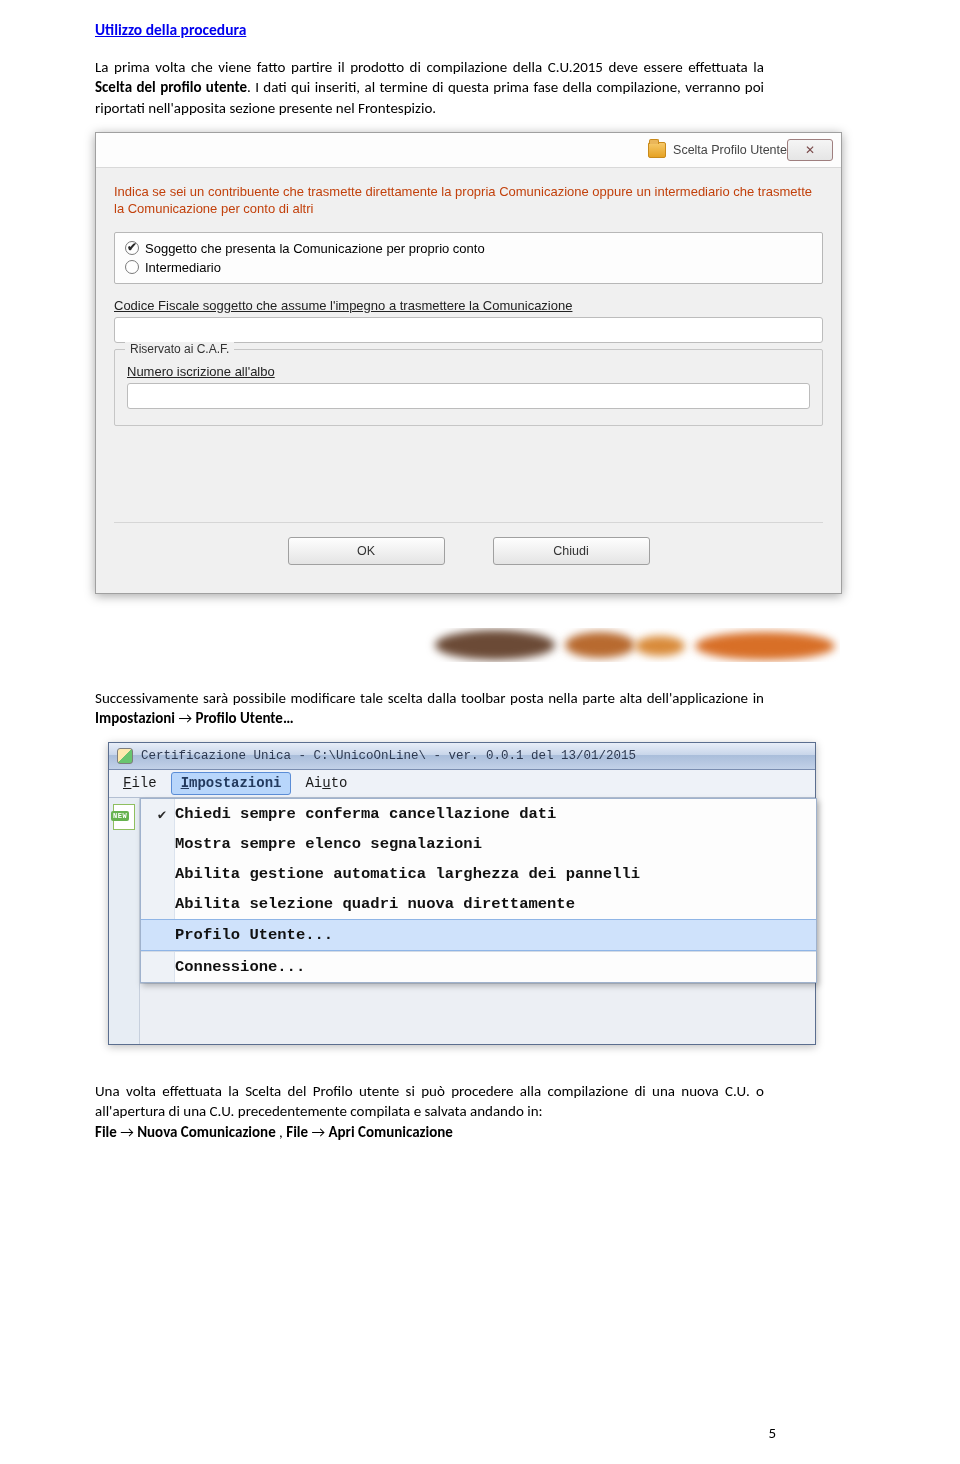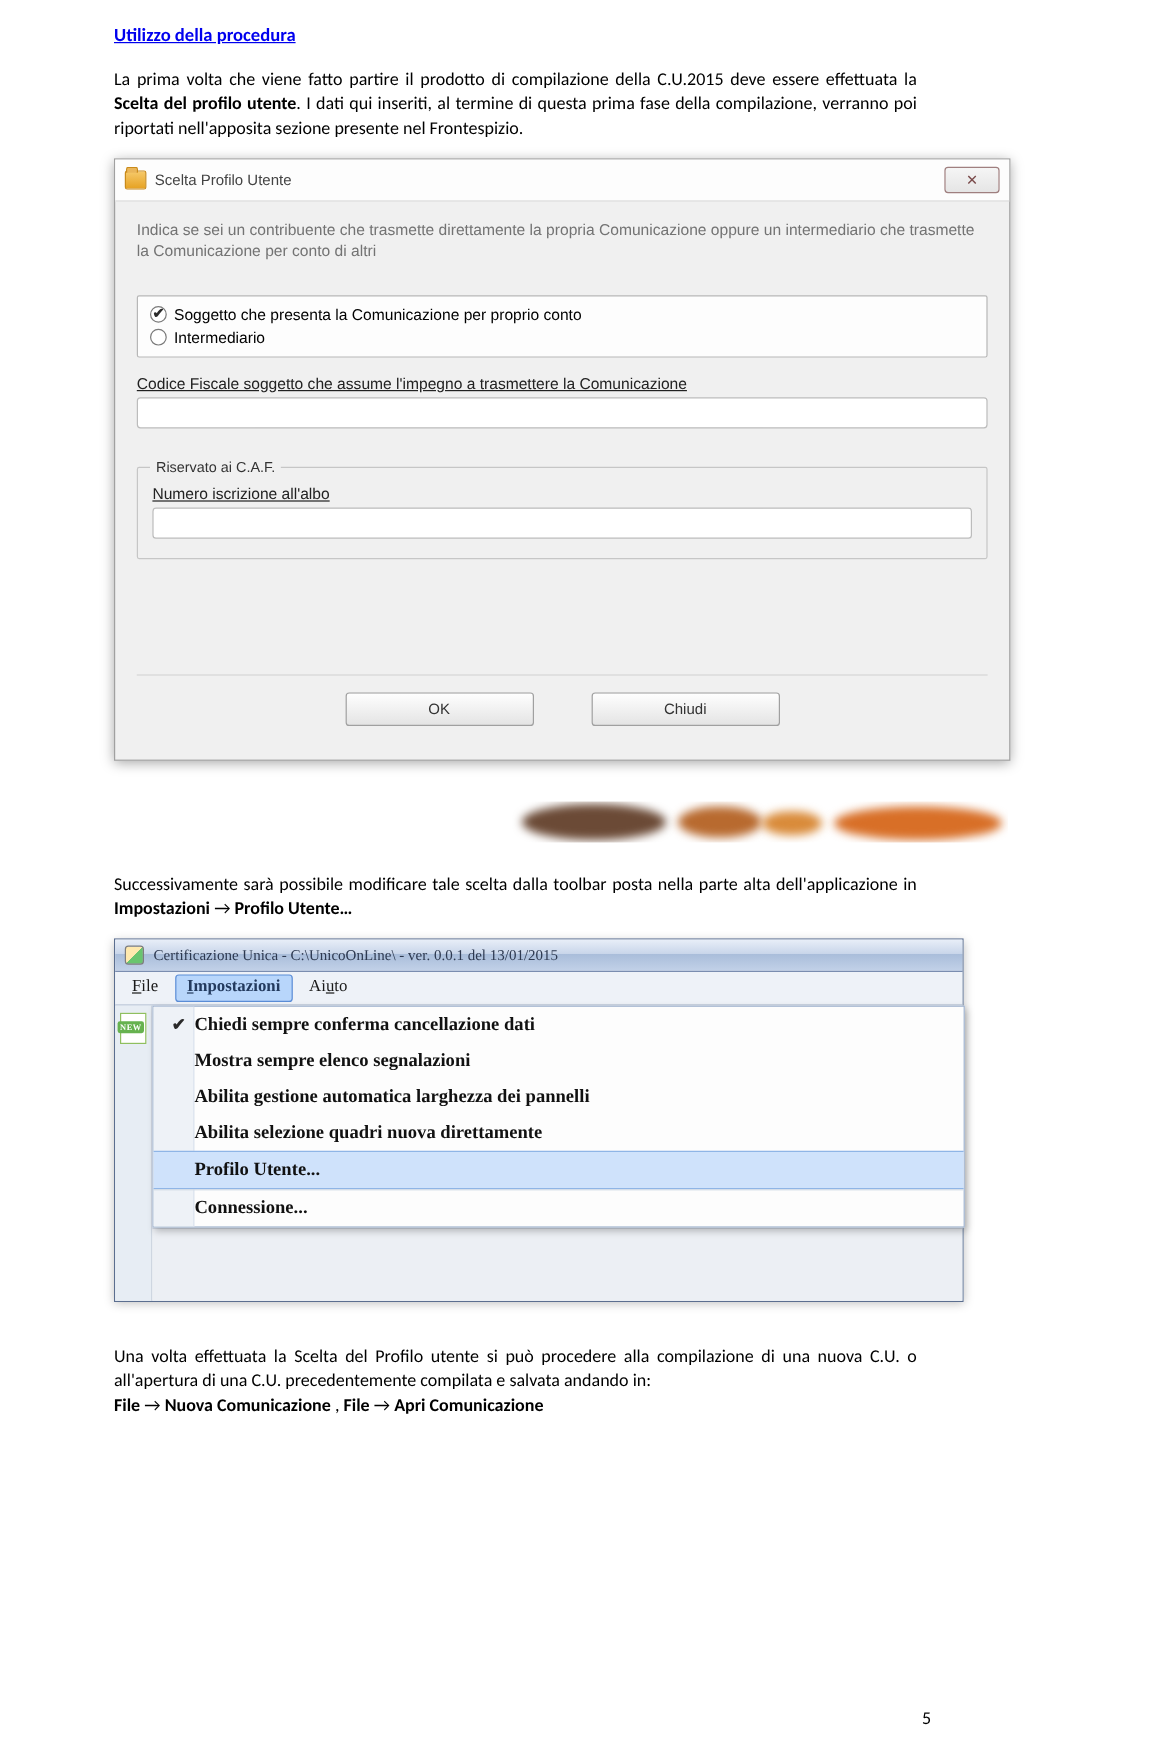--- a/index.html
+++ b/index.html
@@ -36,21 +36,21 @@
     background: #f0f0f0;
     border: 1px solid #a0a0a0;
     box-shadow: 0 2px 10px rgba(0,0,0,0.35);
     margin: 8px 0 40px 0;
     font-family: Tahoma, Arial, sans-serif;
     font-size: 13px;
   }
   .titlebar {
     display: flex;
     align-items: center;
-    justify-content: space-between;
+    justify-content: flex-end;
     padding: 6px 8px;
     background: #fdfdfd;
     border-bottom: 1px solid #d9d9d9;
   }
   .titlebar .left { display: flex; align-items: center; gap: 7px; }
   .titlebar .title { font-size: 12.5px; color: #444; }
   .folder-icon {
     width: 16px; height: 14px;
     background: linear-gradient(#f6c96a, #e6a223);
     border: 1px solid #c98a1a;
@@ -66,21 +66,21 @@
   }
   .close-btn {
     width: 44px; height: 20px;
     border: 1px solid #9f7f7f;
     border-radius: 3px;
     background: linear-gradient(#f5f5f5, #e5e5e5);
     display: flex; align-items: center; justify-content: center;
     color: #7a4a4a; font-size: 12px;
   }
   .dlg-body { padding: 16px 18px 10px 18px; }
-  .dlg-instr { line-height: 1.3; margin-bottom: 28px; color: #737373; }
+  .dlg-instr { line-height: 1.3; margin-bottom: 14px; color: #c2410c; }
   .radio-box {
     border: 1px solid #b7b7b7;
     border-radius: 2px;
     background: #fdfdfd;
     padding: 6px 10px;
     margin-bottom: 14px;
   }
   .radio-row { display: flex; align-items: center; gap: 6px; padding: 2px 0; }
   .radio {
     width: 12px; height: 12px; border: 1px solid #7a7a7a;
@@ -99,21 +99,21 @@
     border-radius: 3px;
     box-sizing: border-box;
     padding: 0 6px;
     font-family: Tahoma, Arial, sans-serif;
     font-size: 13px;
   }
   .fieldset {
     border: 1px solid #c6c6c6;
     border-radius: 2px;
     padding: 14px 12px 16px 12px;
-    margin-top: 32px;
+    margin-top: 6px;
     position: relative;
     background: #f0f0f0;
   }
   .fieldset .legend {
     position: absolute; top: -8px; left: 10px;
     background: #f0f0f0; padding: 0 5px; font-size: 12px; color: #333;
   }
   .dlg-spacer { height: 90px; }
   .dlg-sep { height: 1px; background: #d6d6d6; margin: 6px 0; }
   .dlg-buttons {
@@ -129,22 +129,22 @@
     display: flex; align-items: center; justify-content: center;
   }
   .blurred-strip { width: 745px; height: 34px; position: relative; overflow: hidden; margin: -6px 0 26px 0; }
   .blurred-strip .blob { position: absolute; border-radius: 50%; filter: blur(4px); }
 
   
   .app-frame {
     width: 706px;
     border: 1px solid #5b6e8f;
     box-shadow: 0 2px 8px rgba(0,0,0,0.25);
-    font-family: Liberation Serif, serif;
-    margin: 10px 0 36px 0;
+    font-family: Liberation Mono, monospace;
+    margin: 10px 0 36px 13px;
   }
   .app-titlebar {
     background: linear-gradient(#e8eef8, #c9d6ea 45%, #a9bdda 46%, #c2d1e8);
     border-bottom: 1px solid #7a8db0;
     padding: 5px 8px;
     display: flex; align-items: center; gap: 8px;
     font-size: 12.5px; color: #2d3950;
     white-space: nowrap;
   }
   .app-icon {

